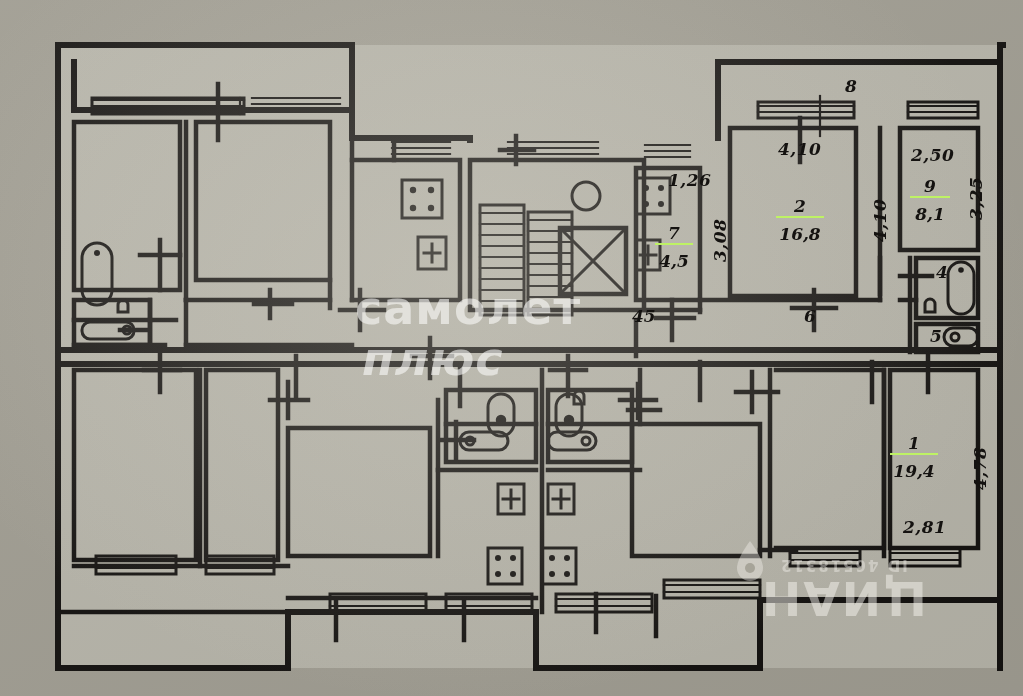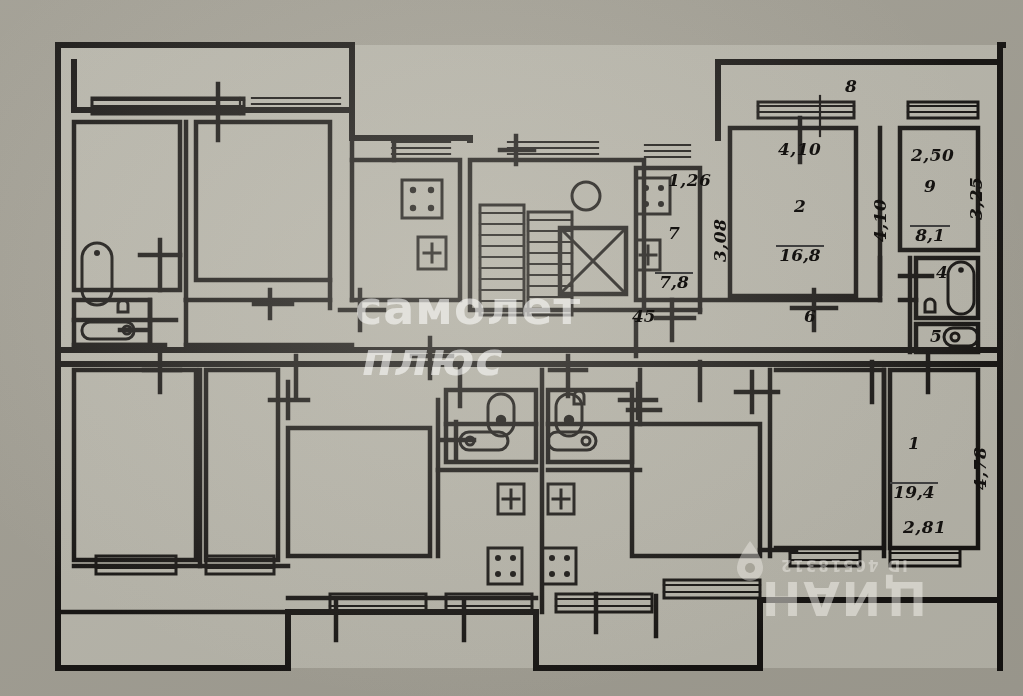--- a/index.html
+++ b/index.html
@@ -100,21 +100,21 @@
     color: #141210;
     font-family: "DejaVu Serif", serif;
     font-weight: 700;
     font-style: italic;
     font-size: 17px;
     text-align: center;
     line-height: 1.04;
     pointer-events: none;
   }
   .frac .num { display: block; }
-  .frac .den { display: block; border-top: 2px solid #404040; padding-top: 0px; margin-top: 29px; }
+  .frac .den { display: block; border-top: 2px solid #bef264; padding-top: 8px; }
   .rot90 { transform: rotate(-90deg); transform-origin: left top; }
 </style>
 </head>
 <body>
 
 <div id="plan-root">
 
   <svg id="svg-plan" viewBox="0 0 1023 696">
     <defs>
       <style>
@@ -477,21 +477,21 @@
   <div class="frac" style="left:776px; top:198px; width:48px;">
     <span class="num">2</span>
     <span class="den">16,8</span>
   </div>
   <div class="frac" style="left:910px; top:178px; width:40px;">
     <span class="num">9</span>
     <span class="den">8,1</span>
   </div>
   <div class="frac" style="left:655px; top:225px; width:38px;">
     <span class="num">7</span>
-    <span class="den">7,8</span>
+    <span class="den">4,5</span>
   </div>
   <div class="frac" style="left:890px; top:435px; width:48px;">
     <span class="num">1</span>
     <span class="den">19,4</span>
   </div>
 
   <div class="wm" id="wm-samolet">самолет</div>
   <div class="wm" id="wm-plus">плюс</div>
 
   <svg id="wm-cian-pin" viewBox="0 0 30 42">

